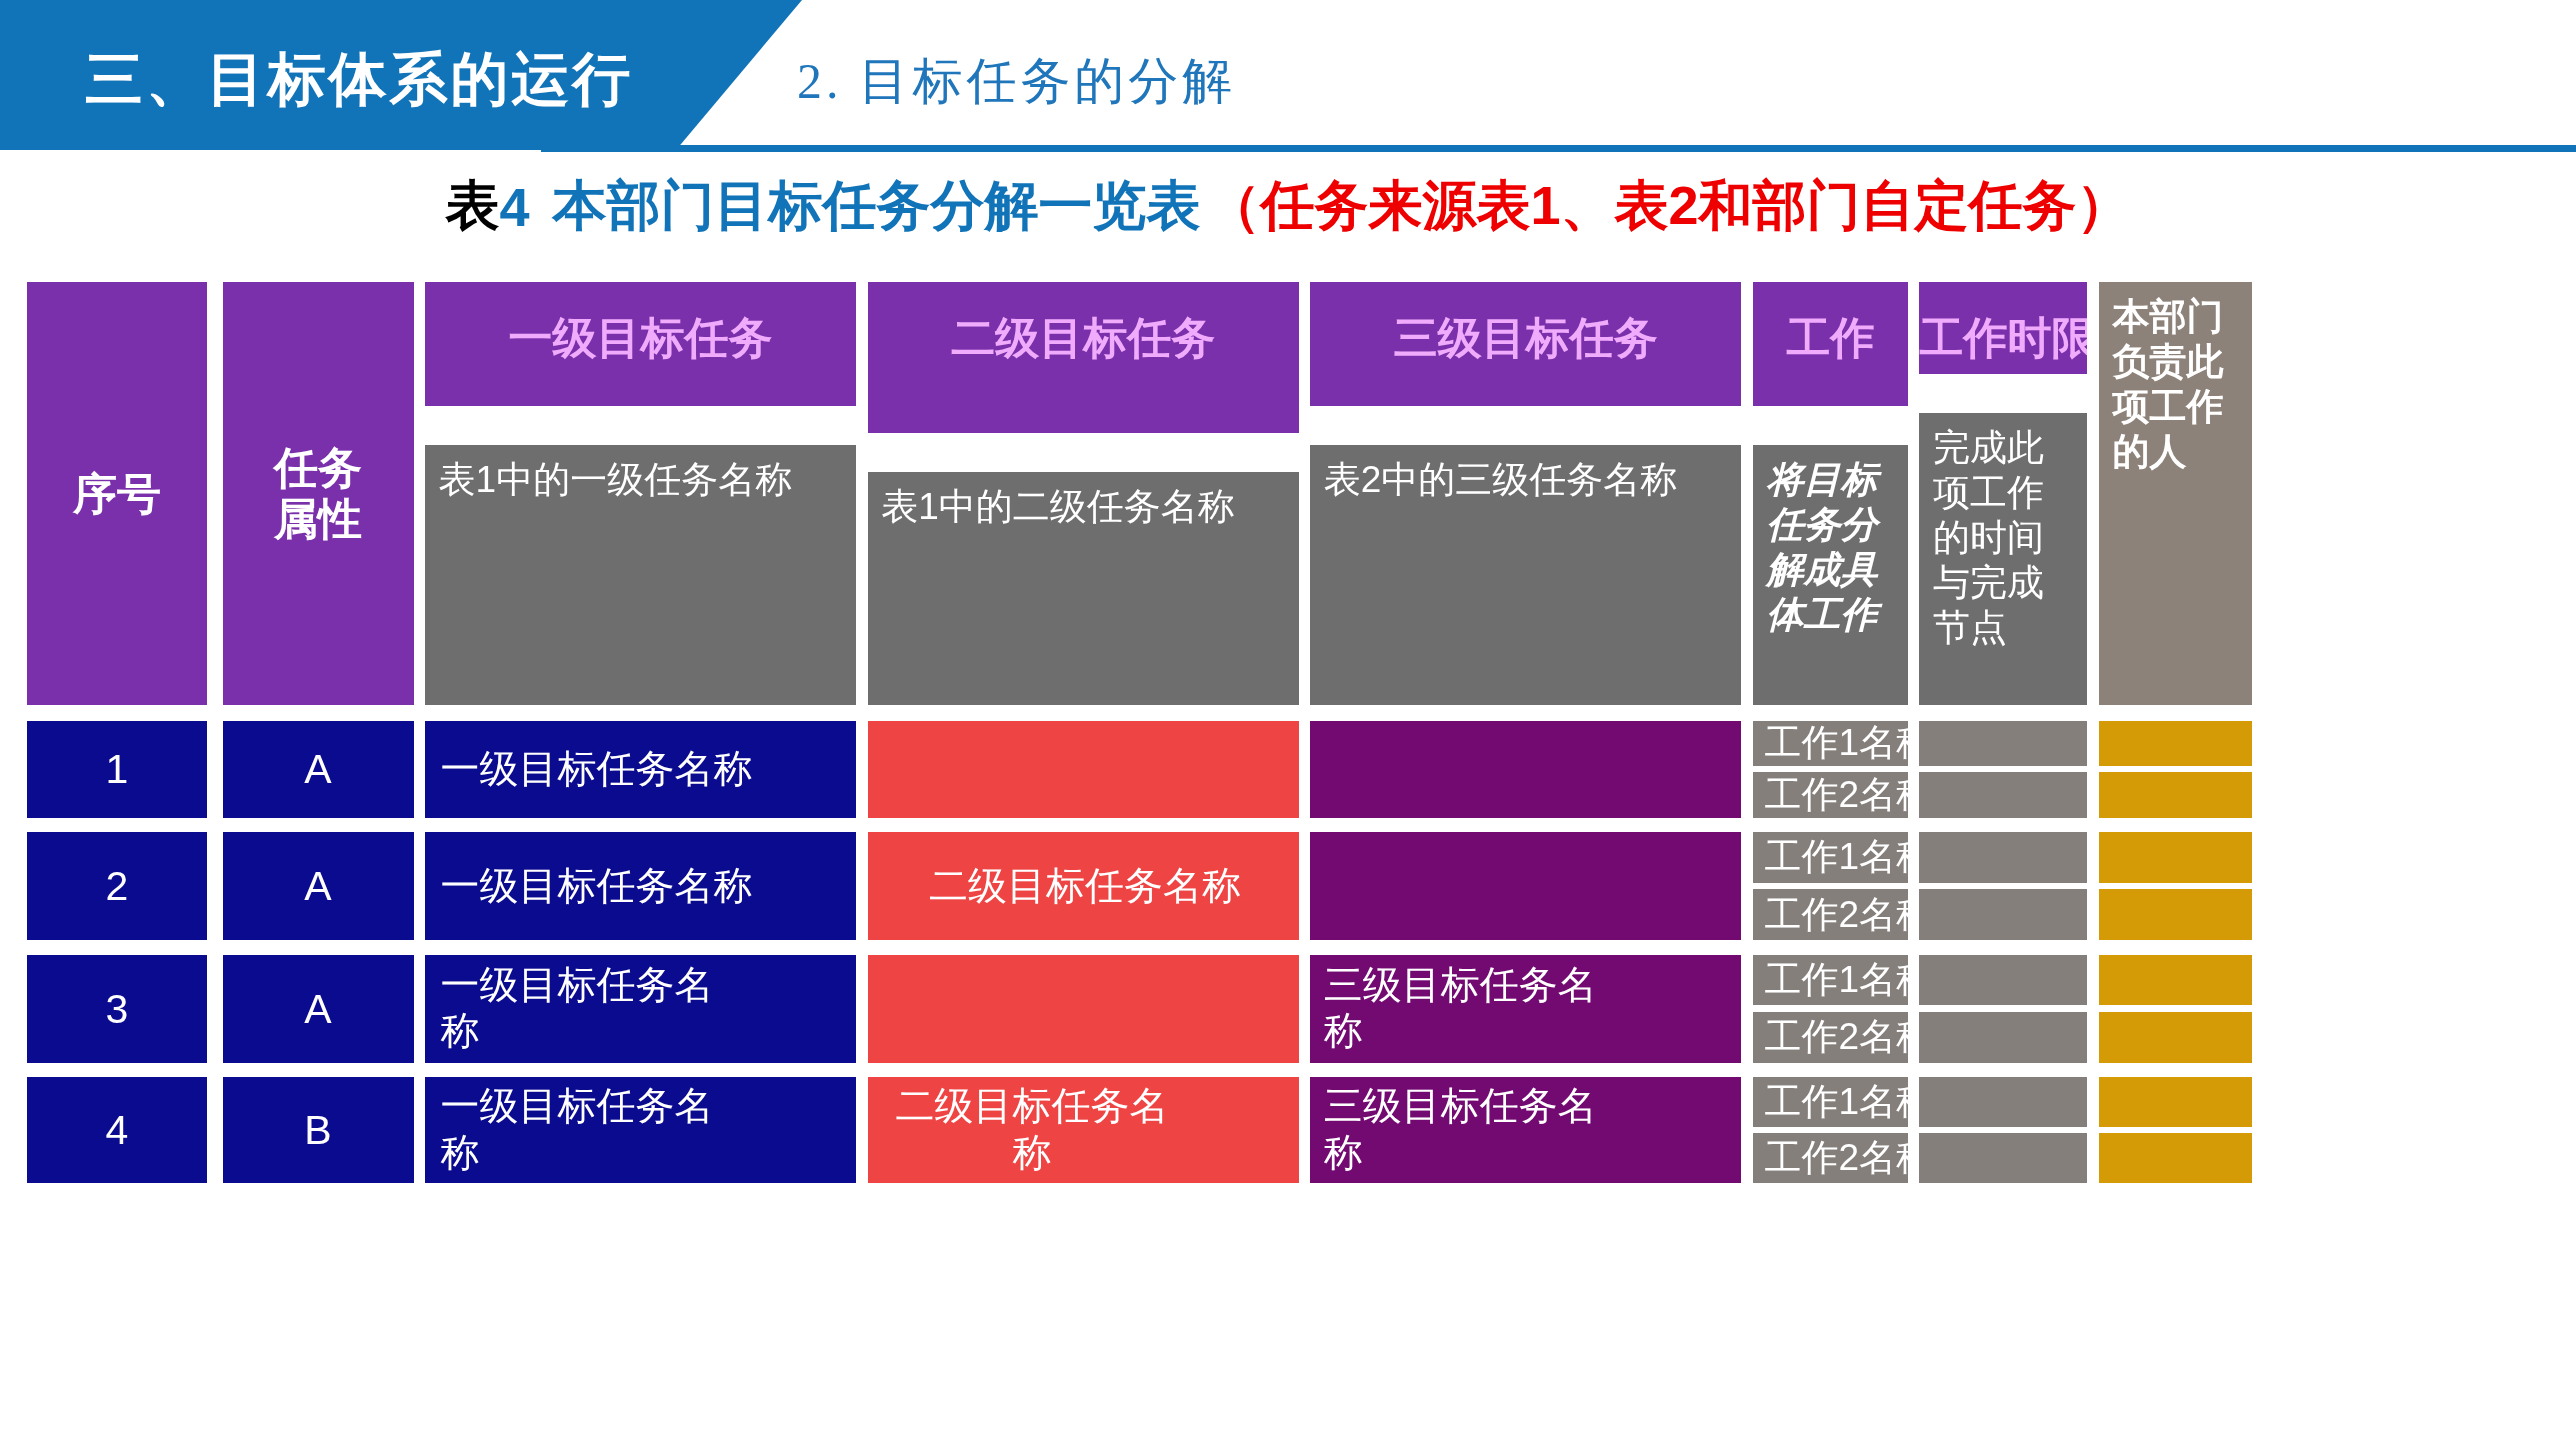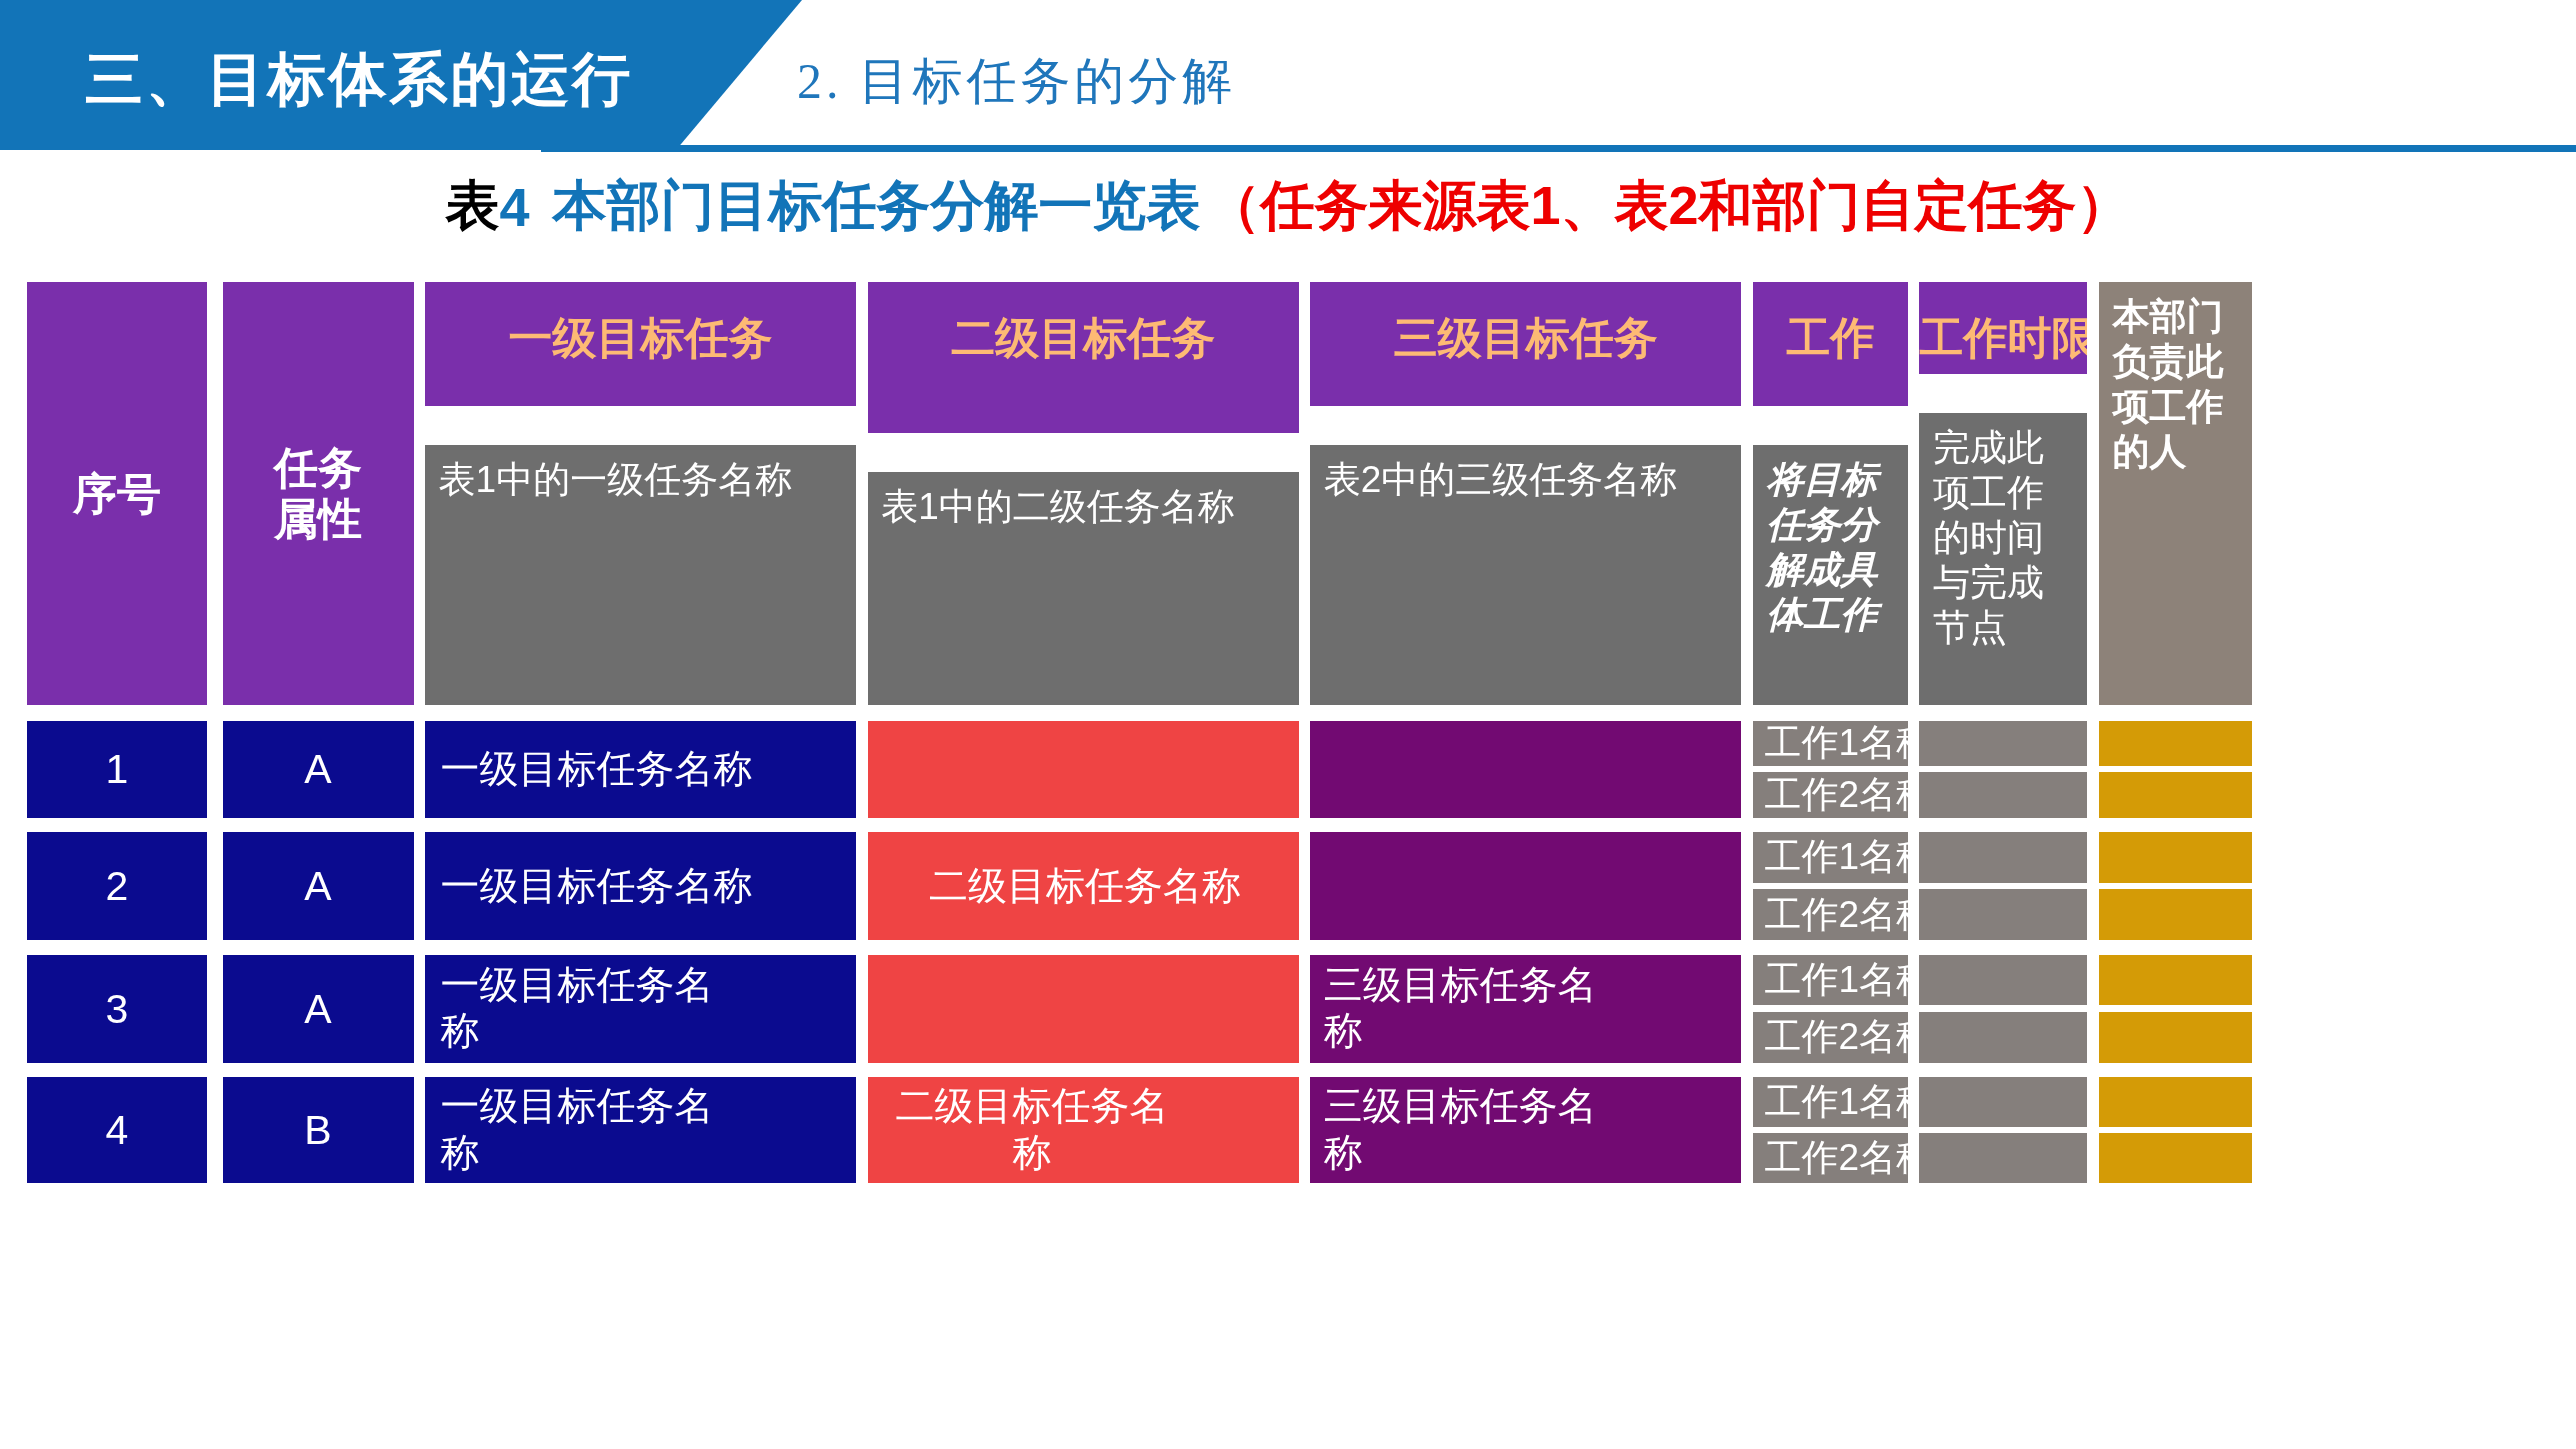--- a/index.html
+++ b/index.html
@@ -53,21 +53,21 @@
   
   .hdr-purple { background:#7a2fab; }
   .hdr-purple .lab {
     position:absolute; left:0; right:0; text-align:center;
     font-size:44px; font-weight:bold; color:#ffffff; white-space:nowrap;
   }
 
   .hdr-top  { background:#7a2fab; }
   .hdr-top .lab {
     position:absolute; left:0; right:0; top:27px; text-align:center;
-    font-size:44px; font-weight:bold; color:#fdba74; white-space:nowrap;
+    font-size:44px; font-weight:bold; color:#f0abfc; white-space:nowrap;
   }
 
   .hdr-desc { background:#6e6e6e; }
   .hdr-desc.mauve { background:#8d8279; }
   .hdr-desc .txt {
     position:absolute; left:13.5px; right:7.7px; top:11.6px;
     font-size:37px; color:#ffffff; line-height:1.22;
   }
   .hdr-desc .txt.bold { font-weight:bold; }
 

